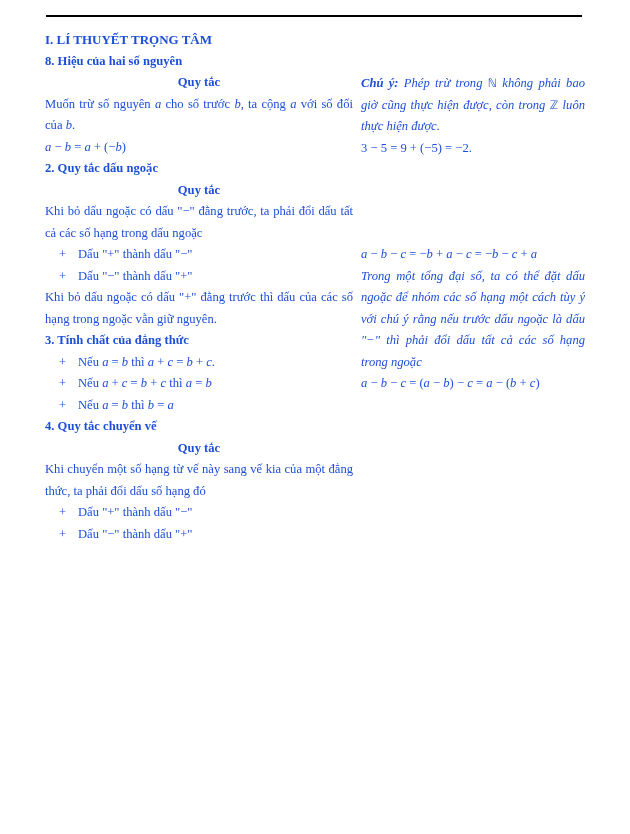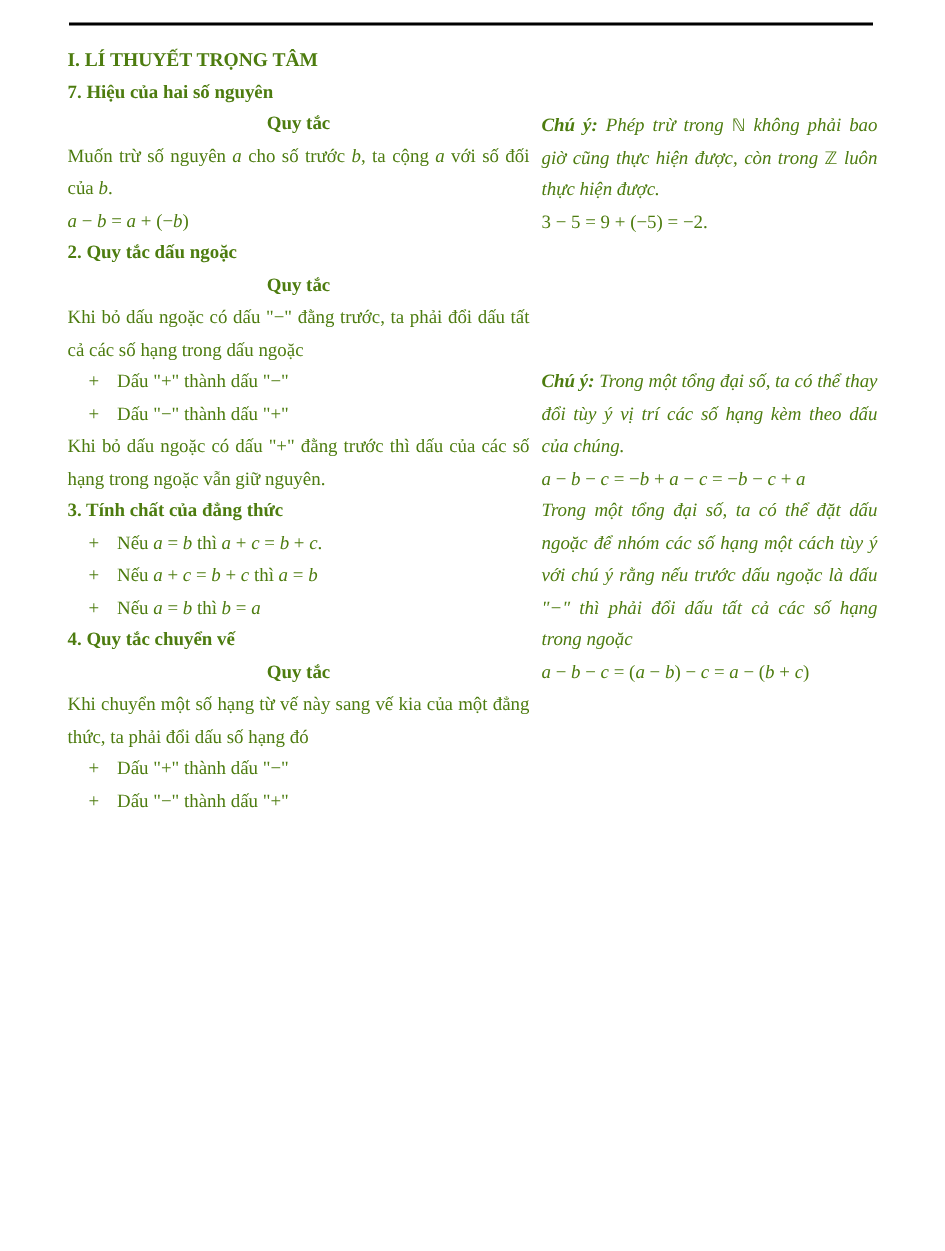--- a/index.html
+++ b/index.html
@@ -1,18 +1,18 @@
 <!DOCTYPE html>
 <html><head>
 <meta charset="utf-8">
 <style>
   html,body{margin:0;padding:0;background:#fff;}
   .page{
     position:relative;width:630px;height:584px;background:#ffffff;overflow:hidden;
-    font-family:"Liberation Serif","DejaVu Serif",serif;color:#4d7c0f;
+    font-family:"Liberation Serif","DejaVu Serif",serif;color:#1d4ed8;
     font-size:12.6px;line-height:21.5px;
   }
   .top-rule{position:absolute;left:46px;top:15px;width:536px;height:2px;background:#000;}
   .footer-rule{position:absolute;left:46px;top:792px;width:536px;height:1.5px;background:#000;}
   .footer{position:absolute;left:46px;top:793px;width:527px;text-align:left;}
   .col-left{position:absolute;left:45px;top:29px;width:308px;}
   .note{position:absolute;left:361px;width:224px;font-style:italic;}
   .note-1{top:73px;}
   .note-2{top:244px;}
   .h1{font-weight:bold;font-size:13px;}
@@ -29,21 +29,21 @@
 </style>
 </head>
 <body>
 
 <div class="page">
   <div class="top-rule"></div>
 
   <div class="col-left">
     <div class="h1">I. LÍ THUYẾT TRỌNG TÂM</div>
 
-    <div class="h2">7. Hiệu của hai số nguyên</div>
+    <div class="h2">8. Hiệu của hai số nguyên</div>
     <div class="rule-head">Quy tắc</div>
     <div class="just"><span>Muốn trừ số nguyên </span><span class="seg-i">a</span><span> cho số trước </span><span class="seg-i">b</span><span>, ta cộng </span><span class="seg-i">a</span><span> với số đối của </span><span class="seg-i">b</span><span>.</span></div>
     <div class="formula"><span class="seg-i">a</span><span> − </span><span class="seg-i">b</span><span> = </span><span class="seg-i">a</span><span> + (−</span><span class="seg-i">b</span><span>)</span></div>
 
     <div class="h2">2. Quy tắc dấu ngoặc</div>
     <div class="rule-head">Quy tắc</div>
     <div class="just"><span>Khi bỏ dấu ngoặc có dấu "−" đằng trước, ta phải đổi dấu tất cả các số hạng trong dấu ngoặc</span></div>
     <div class="bullet">
       <span class="marker">+</span>
       <span class="btext"><span>Dấu "+" thành dấu "−"</span></span>
@@ -82,23 +82,20 @@
   </div>
 
   <div class="note note-1">
     <div class="just">
       <span class="note-label">Chú ý:</span><span><span> Phép trừ trong </span><span class="seg-bb">ℕ</span><span> không phải bao giờ cũng thực hiện được, còn trong </span><span class="seg-bb">ℤ</span><span> luôn thực hiện được.</span></span>
     </div>
     <div class="formula">3 − 5 = 9 + (−5) = −2.</div>
   </div>
 
   <div class="note note-2">
-    <div class="just">
-      <span class="note-label">Chú ý:</span><span><span> Trong một tổng đại số, ta có thể thay đổi tùy ý vị trí các số hạng kèm theo dấu của chúng.</span></span>
-    </div>
     <div class="formula"><span class="seg-i">a</span><span> − </span><span class="seg-i">b</span><span> − </span><span class="seg-i">c</span><span> = −</span><span class="seg-i">b</span><span> + </span><span class="seg-i">a</span><span> − </span><span class="seg-i">c</span><span> = −</span><span class="seg-i">b</span><span> − </span><span class="seg-i">c</span><span> + </span><span class="seg-i">a</span></div>
     <div class="just"><span>Trong một tổng đại số, ta có thể đặt dấu ngoặc để nhóm các số hạng một cách tùy ý với chú ý rằng nếu trước dấu ngoặc là dấu "−" thì phải đổi dấu tất cả các số hạng trong ngoặc</span></div>
     <div class="formula"><span class="seg-i">a</span><span> − </span><span class="seg-i">b</span><span> − </span><span class="seg-i">c</span><span> = (</span><span class="seg-i">a</span><span> − </span><span class="seg-i">b</span><span>) − </span><span class="seg-i">c</span><span> = </span><span class="seg-i">a</span><span> − (</span><span class="seg-i">b</span><span> + </span><span class="seg-i">c</span><span>)</span></div>
   </div>
 
   <div class="footer-rule"></div>
   <div class="footer">Trang 2</div>
 </div>
 
 </body></html>

